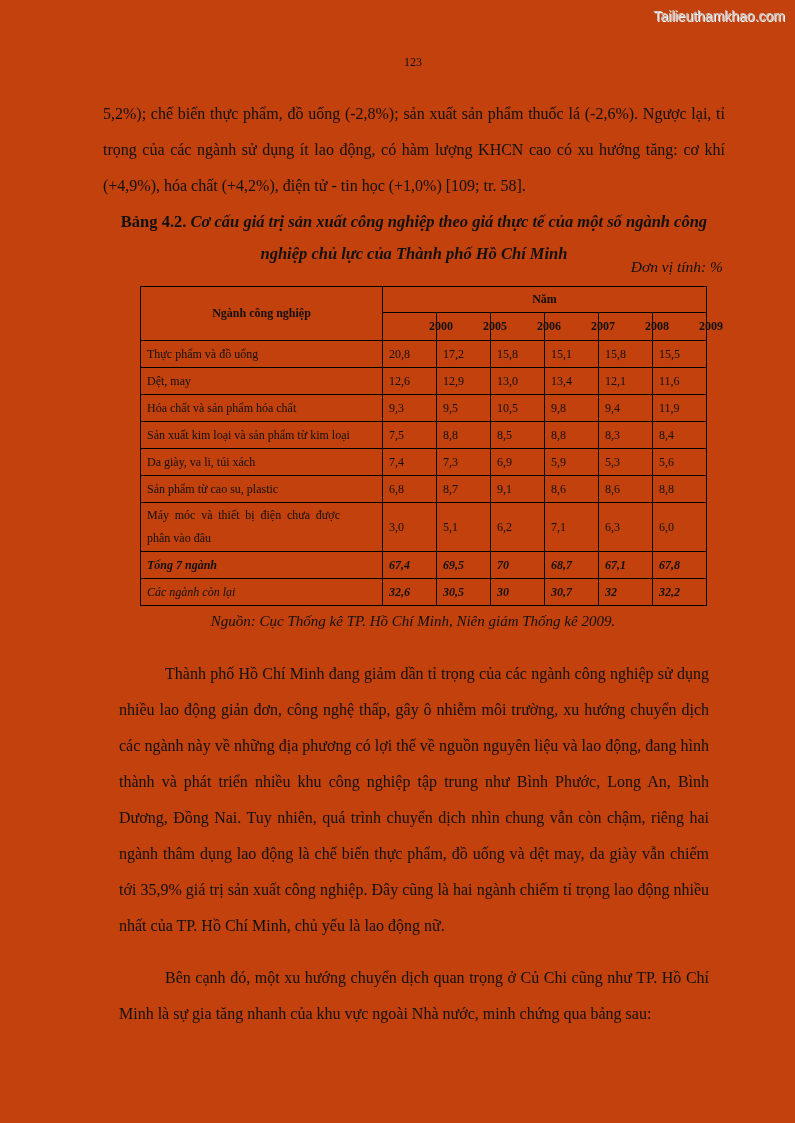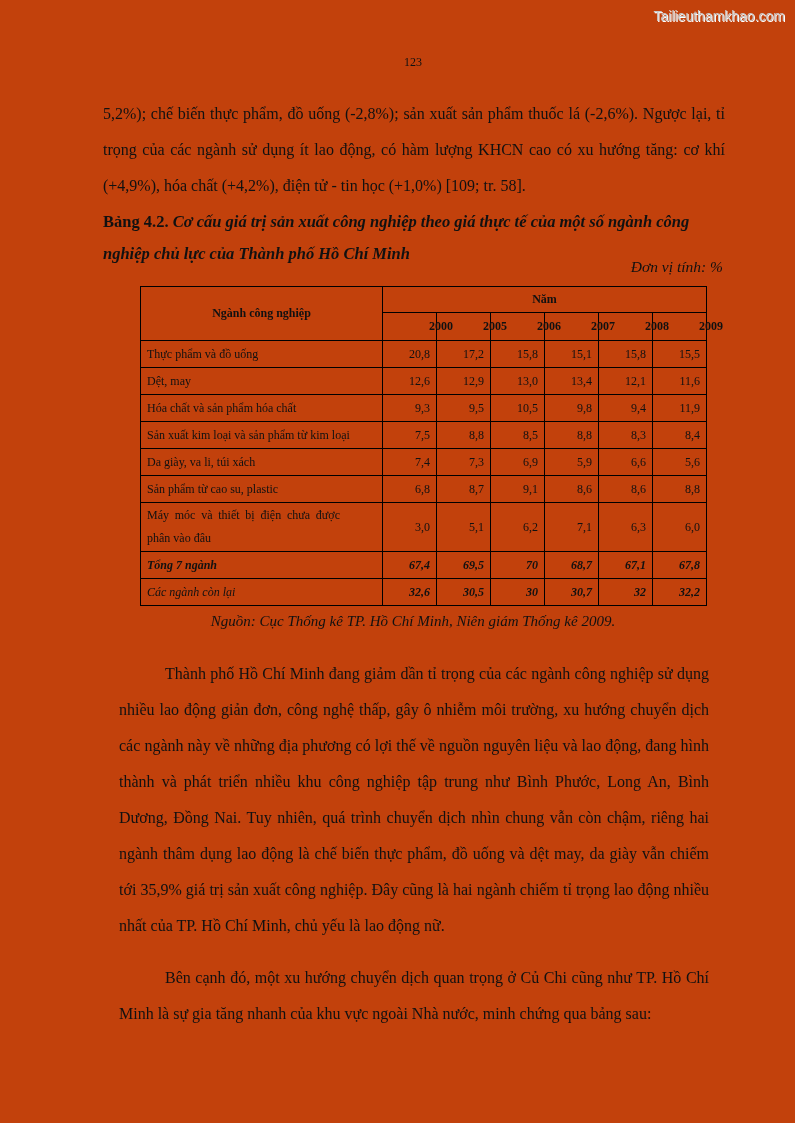--- a/index.html
+++ b/index.html
@@ -21,21 +21,21 @@
     position:absolute; top:55px; left:103px; width:620px;
     text-align:center; font-size:12px;
   }
   .bodytext {
     font-size:16px; line-height:36px;
     text-align:justify;
   }
   #p1 { position:absolute; top:96px; left:103px; width:622px; }
   .caption {
     position:absolute; top:206px; left:103px; width:622px;
-    text-align:left; font-size:16.5px; font-weight:bold; line-height:32px;
+    text-align:center; font-size:16.5px; font-weight:bold; line-height:32px;
   }
   .caption .cap-body { font-style:italic; }
   .unitnote {
     position:absolute; top:258px; left:103px; width:620px;
     text-align:right; font-style:italic; font-size:15.5px;
   }
   table.datatable {
     position:absolute; top:286px; left:140px;
     width:566px; border-collapse:collapse; table-layout:fixed;
     font-size:12px;
@@ -44,21 +44,21 @@
   table.datatable th, table.datatable td {
     border:1.5px solid #000000;
     padding:1px 6px;
     vertical-align:middle;
     line-height:23px;
   }
   table.datatable th { font-weight:bold; text-align:center; }
   th.year-span { height:22px; }
   tr.year-row th { height:25px;padding-left:46px; }
   td.lbl { text-align:justify; height:24px; }
-  td.val { text-align:right; height:24px; }
+  td.val { text-align:left; height:24px; }
   td.lbl.spread { padding-right:42px; text-align:justify; }
   tr.total-row td { font-weight:bold; font-style:italic; }
   tr.rest-row td.lbl { font-style:italic; font-weight:normal; }
   tr.rest-row td.val { font-weight:bold; font-style:italic; }
   .source {
     position:absolute; top:613px; left:103px; width:620px;
     text-align:center; font-style:italic; font-size:15px;
   }
   #p2p3 { position:absolute; top:640px; left:103px; width:622px; }
   #p2p3 p { margin:16px; text-indent:46px; }
@@ -138,21 +138,21 @@
         <td class="val">8,8</td>
         <td class="val">8,3</td>
         <td class="val">8,4</td>
       </tr>
       <tr>
         <td class="lbl">Da giày, va li, túi xách</td>
         <td class="val">7,4</td>
         <td class="val">7,3</td>
         <td class="val">6,9</td>
         <td class="val">5,9</td>
-        <td class="val">6,6</td>
+        <td class="val">5,3</td>
         <td class="val">5,6</td>
       </tr>
       <tr>
         <td class="lbl">Sản phẩm từ cao su, plastic</td>
         <td class="val">6,8</td>
         <td class="val">8,7</td>
         <td class="val">9,1</td>
         <td class="val">8,6</td>
         <td class="val">8,6</td>
         <td class="val">8,8</td>

